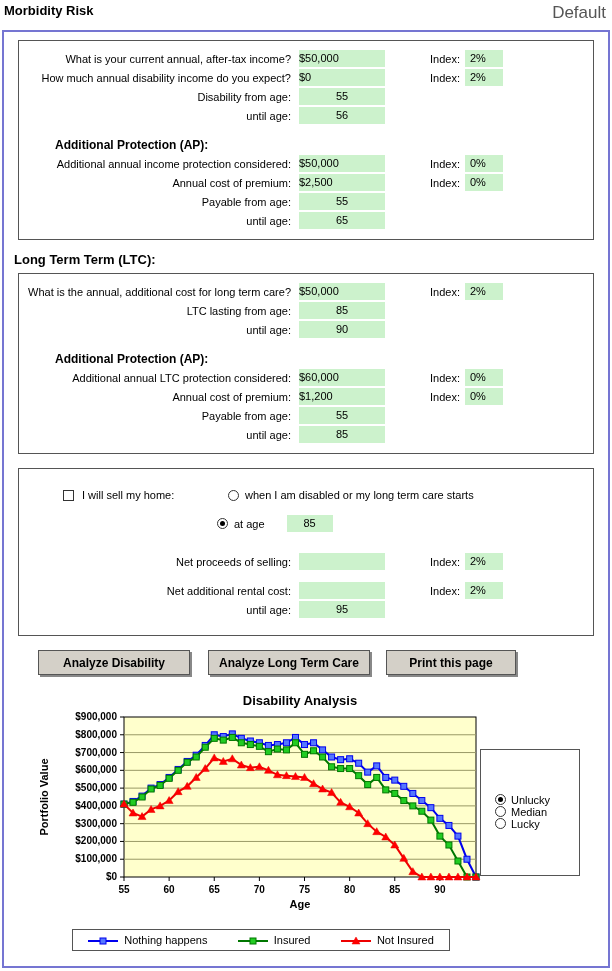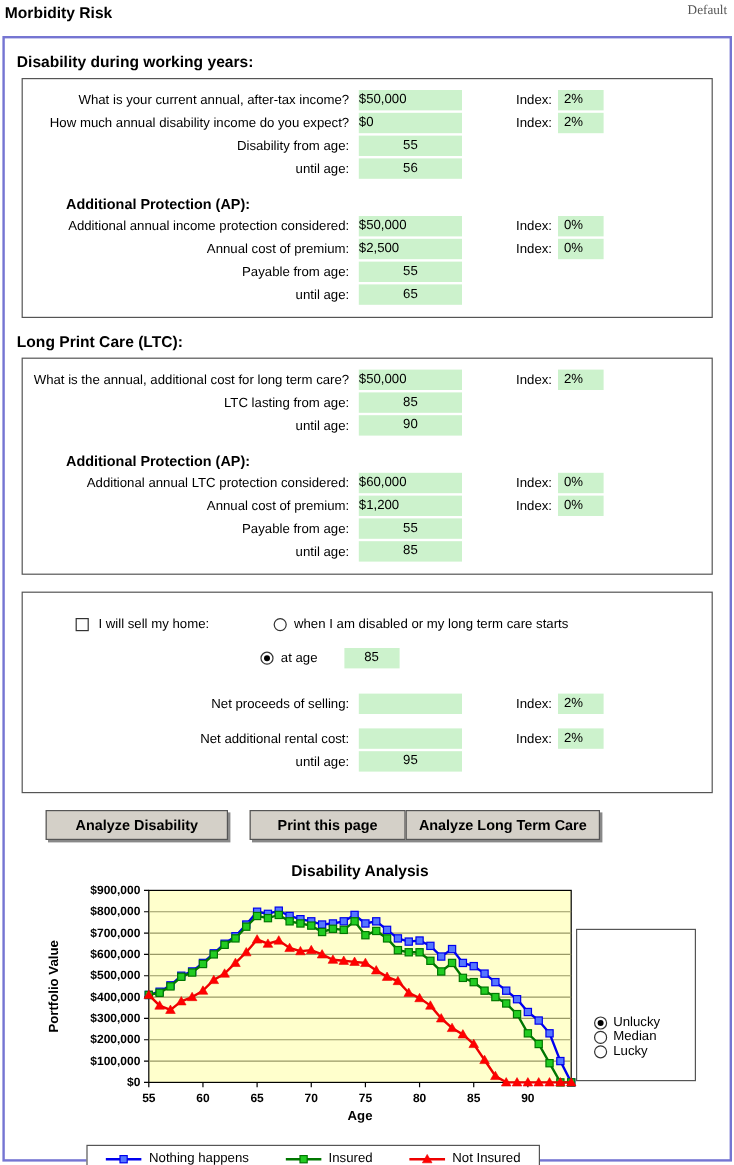--- a/index.html
+++ b/index.html
@@ -3,21 +3,21 @@
 <meta charset="utf-8">
 <style>
   * { margin:0; padding:0; box-sizing:border-box; }
   html,body { width:612px; height:971px; background:#fff; overflow:hidden;
     font-family:"Liberation Sans", sans-serif; color:#000; }
   .page { position:relative; width:612px; height:971px; }
 
   .topbar { position:absolute; top:3px; left:4px; right:6px; display:flex;
     justify-content:space-between; align-items:flex-start; }
   .topbar .title { font-size:13px; font-weight:bold; }
-  .topbar .profile { font-size:11px; color:#555;font-family:Liberation Serif, serif; }
+  .topbar .profile { font-size:17px; color:#555; }
 
   .main-box { position:absolute; top:30px; left:2px; right:2px; bottom:3px;
     border:2px solid #7575d2; background:#fff; padding:8px 6px 0 6px; }
 
   h2.sec-title { font-size:13px; font-weight:bold; margin:4px 0 6px 4px; }
 
   .form-box { border:1px solid #555; margin:0 8px 12px 8px; padding:8px 0 9px 0; }
 
   .frow { display:grid; grid-template-columns:280px 86px 40px 40px 38px;
     align-items:center; height:19px; font-size:11px; }
@@ -44,39 +44,38 @@
   .btn-row { display:flex; margin:14px 0 0 28px; }
   .push-btn { background:#d4d0c8; border:1px solid #555;
     box-shadow:2px 2px 0 #888; font-weight:bold; font-size:12px; height:25px;
     font-family:"Liberation Sans", sans-serif; cursor:pointer; }
 
   
   .chart-wrap { position:relative; margin-top:16px; height:300px; }
   .chart-svg { margin-left:26px; }
   .luck-box { position:absolute; right:22px; top:58px; width:100px; height:127px;
     border:1px solid #555; padding:16px 0 0 14px; display:flex; flex-direction:column;
-    justify-content:flex-end; padding-bottom:18px; font-size:11px; background:#fff; }
+    justify-content:center; padding-bottom:18px; font-size:11px; background:#fff; }
   .luck-item { display:flex; align-items:center; gap:5px; cursor:pointer; }
   .legend-box { position:absolute; left:62px; top:238px; width:378px; height:22px;
     border:1px solid #555; display:flex; align-items:center;
     justify-content:space-around; font-size:11px; background:#fff; }
   .legend-item { display:flex; align-items:flex-end; gap:6px; }
 </style>
 </head>
 <body>
 
 <div class="page">
   <div class="topbar">
     <span class="title">Morbidity Risk</span>
     <span class="profile">Default</span>
   </div>
 
   <div class="main-box">
 
-    <h2 class="sec-title">Disability during working years:</h2>
     <div class="form-box">
         <div class="frow">
           <span class="flabel">What is your current annual, after-tax income?</span>
           <span class="cell right">$50,000</span>
           <span></span>
           <span class="idx-label">Index:</span>
           <span class="cell idx-cell">2%</span>
         </div>
         <div class="frow">
           <span class="flabel">How much annual disability income do you expect?</span>
@@ -114,21 +113,21 @@
         <div class="frow">
           <span class="flabel">Payable from age:</span>
           <span class="cell center">55</span>
         </div>
         <div class="frow">
           <span class="flabel">until age:</span>
           <span class="cell center">65</span>
         </div>
       </div>
 
-    <h2 class="sec-title">Long Print Care (LTC):</h2>
+    <h2 class="sec-title">Long Term Term (LTC):</h2>
     <div class="form-box">
         <div class="frow">
           <span class="flabel">What is the annual, additional cost for long term care?</span>
           <span class="cell right">$50,000</span>
           <span></span>
           <span class="idx-label">Index:</span>
           <span class="cell idx-cell">2%</span>
         </div>
         <div class="frow">
           <span class="flabel">LTC lasting from age:</span>
@@ -196,22 +195,22 @@
           </div>
           <div class="frow">
             <span class="flabel">until age:</span>
             <span class="cell center">95</span>
           </div>
         </div>
     </div>
 
     <div class="btn-row">
       <button class="push-btn" style="width:152px; margin-right:18px;">Analyze Disability</button>
+      <button class="push-btn" style="width:162px; margin-right:16px;">Analyze Long Term Care</button>
       <button class="push-btn" style="width:130px;">Print this page</button>
-      <button class="push-btn" style="width:162px; margin-right:16px;">Analyze Long Term Care</button>
     </div>
 
     <div class="chart-wrap">
       <svg class="chart-svg" width="450" height="236">
           <rect x="88" y="26" width="352" height="160" fill="#ffffcc" stroke="#000" stroke-width="1"></rect>
           <line x1="84" y1="186" x2="88" y2="186" stroke="#000" stroke-width="1"></line>
           <text x="81" y="189" text-anchor="end" font-size="10" font-weight="bold" font-family="&quot;Liberation Sans&quot;,sans-serif">$0</text>
           <line x1="88" y1="168.22222222222223" x2="440" y2="168.22222222222223" stroke="#999966" stroke-width="1"></line>
           <line x1="84" y1="168.22222222222223" x2="88" y2="168.22222222222223" stroke="#000" stroke-width="1"></line>
           <text x="81" y="171.22222222222223" text-anchor="end" font-size="10" font-weight="bold" font-family="&quot;Liberation Sans&quot;,sans-serif">$100,000</text>

